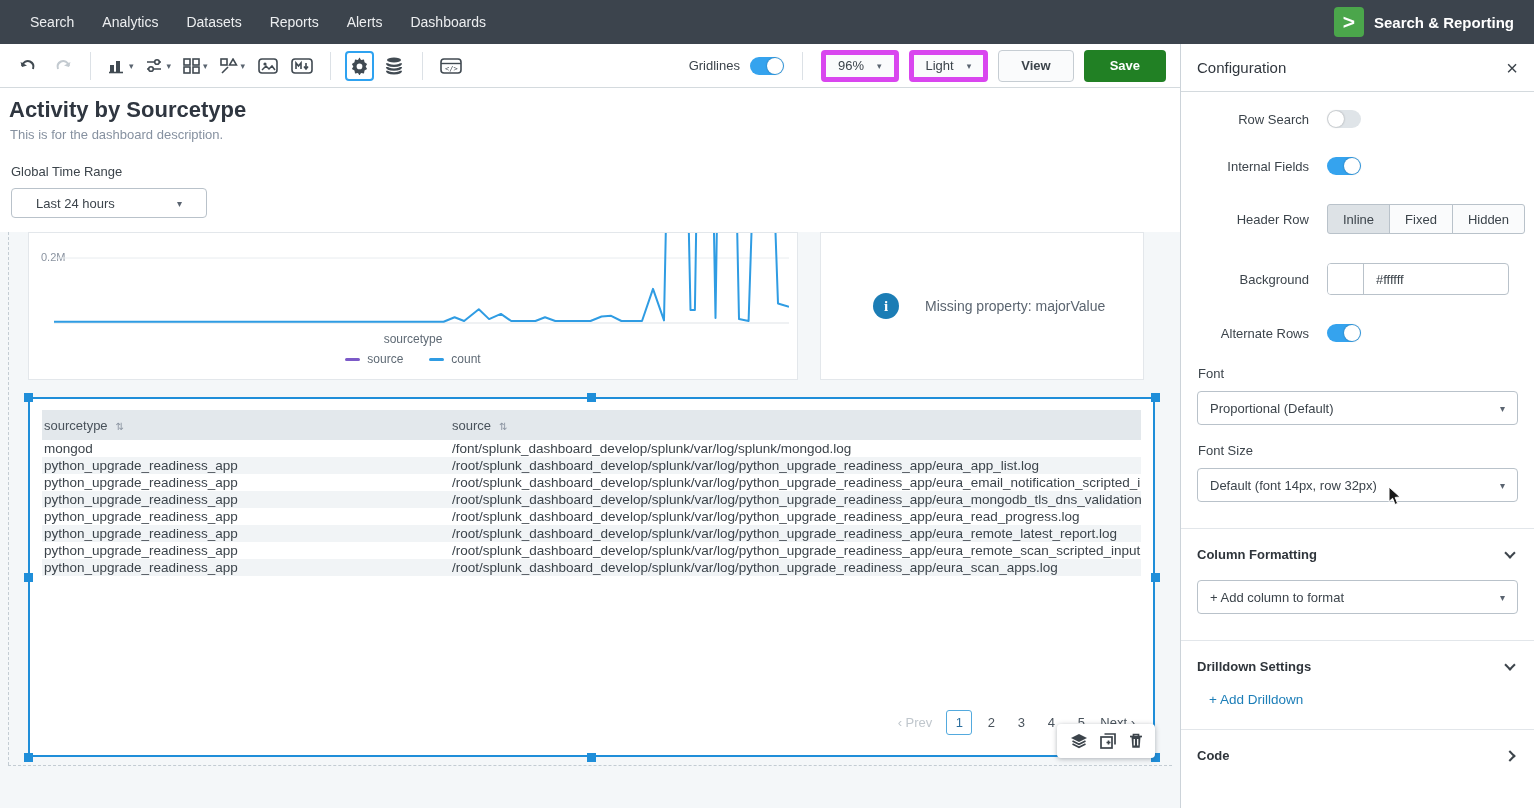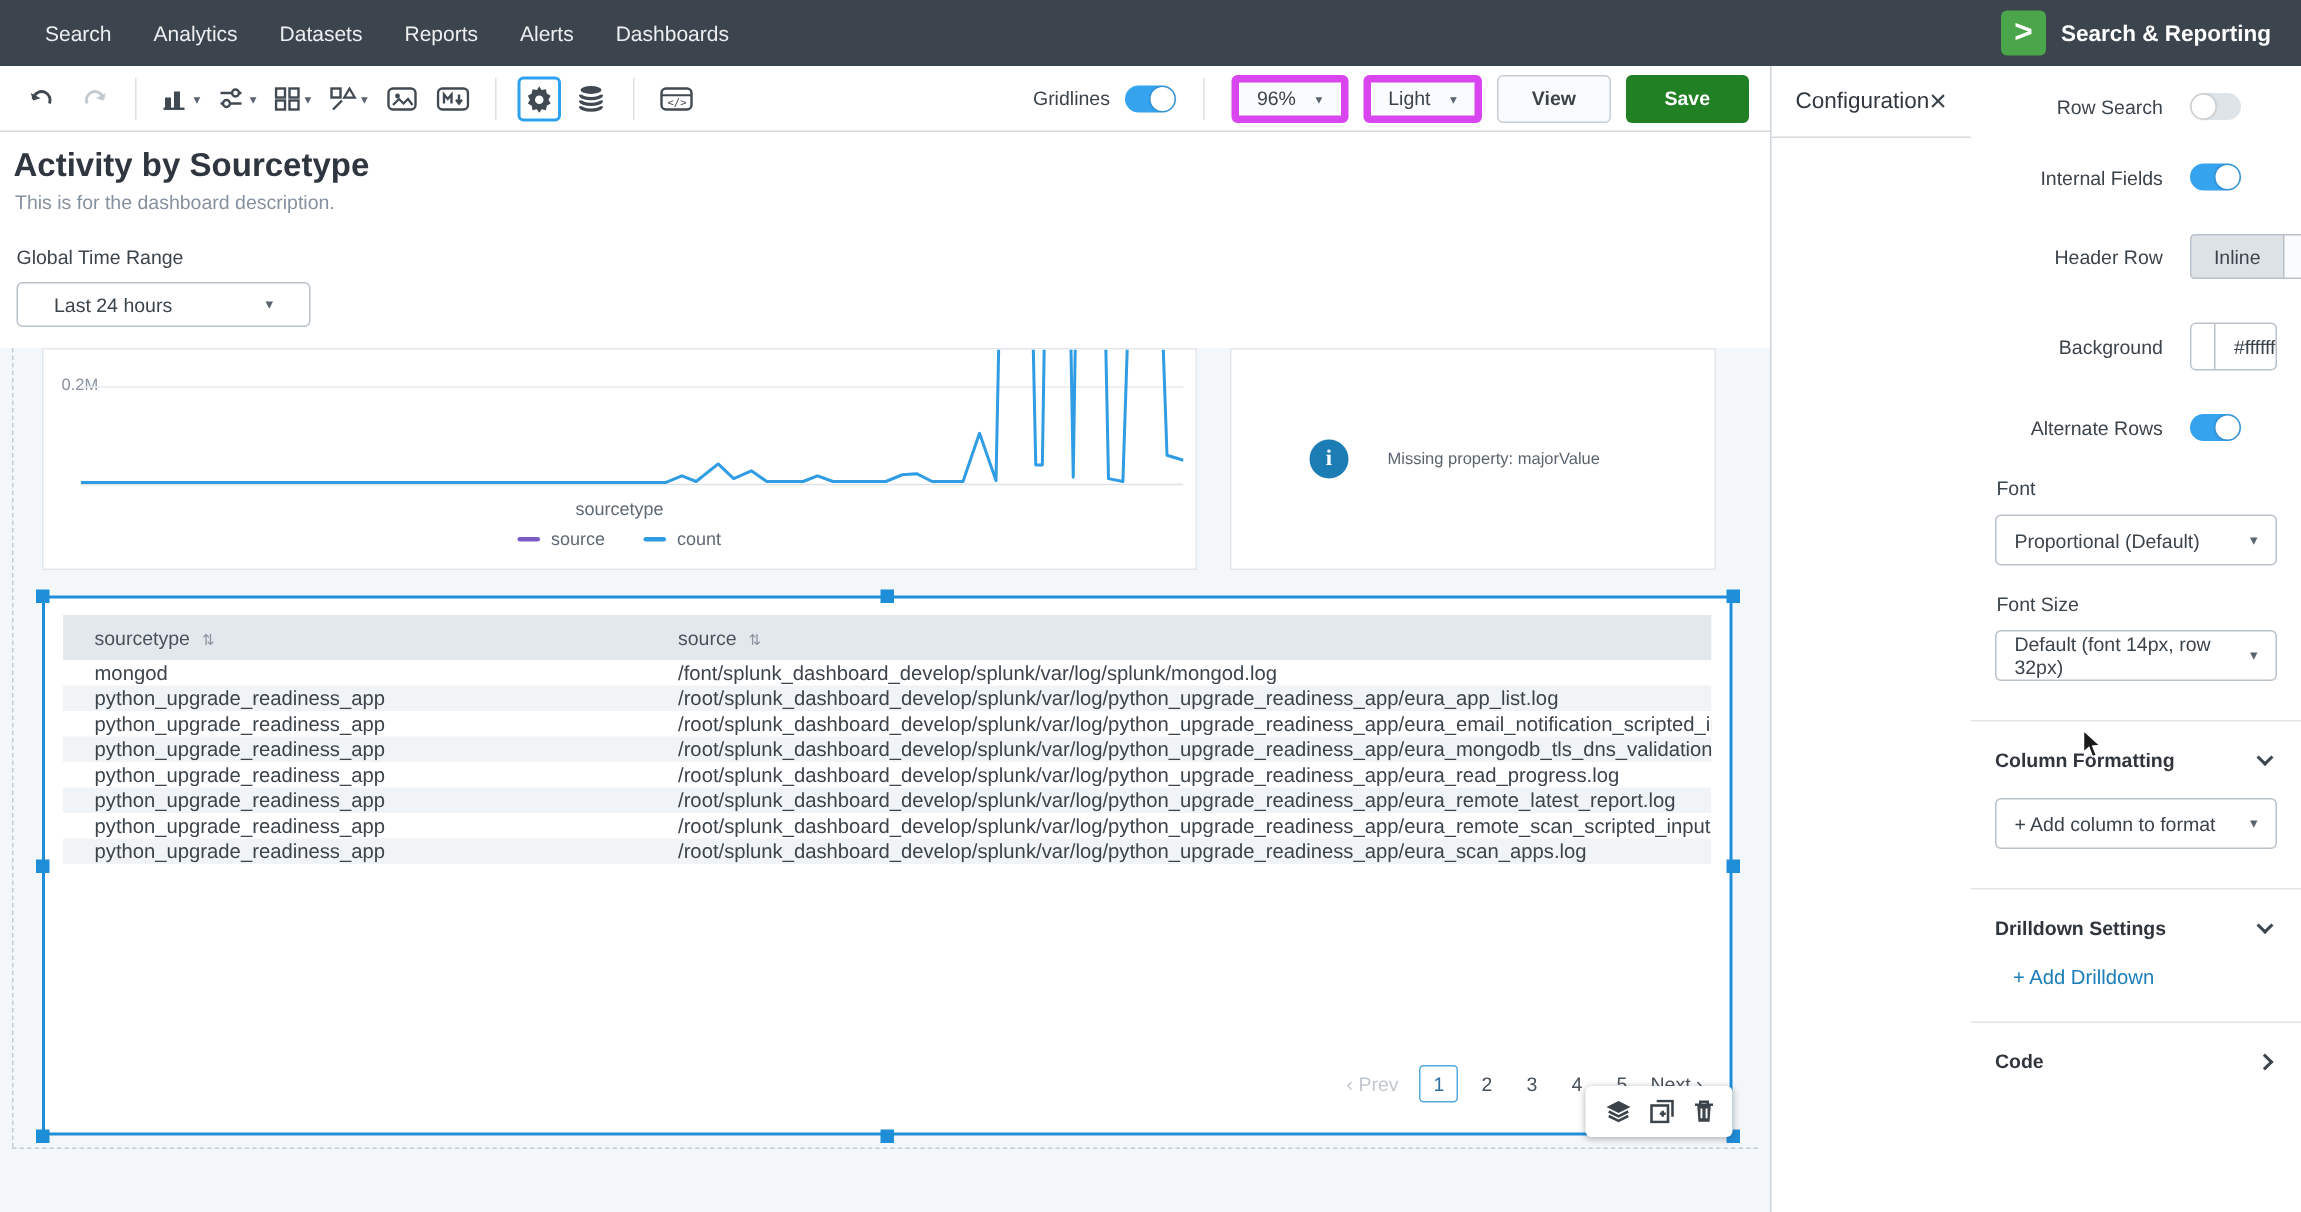--- a/index.html
+++ b/index.html
@@ -8,21 +8,21 @@
   
   .topnav { height:44px; background:#3c444d; display:flex; align-items:center; padding:0 16px; }
   .topnav .nav-item { color:#eceef0; font-size:14px; padding:0 14px; height:44px; display:flex; align-items:center; cursor:pointer; }
   .topnav .spacer { flex:1; }
   .logo-tile { width:30px; height:30px; background:#4ba64b; border-radius:4px; color:#fff; font-weight:bold; font-size:21px; display:flex; align-items:center; justify-content:center; margin-right:10px; }
   .app-name { color:#fff; font-weight:bold; font-size:15px; margin-right:4px; }
 
   
   .content { display:flex; height:764px; }
   .left-col { width:1180px; position:relative; background:#fff; }
-  .config-panel { width:354px; border-left:1px solid #ccd3d9; background:#fff; display:flex; flex-direction:row; }
+  .config-panel { width:354px; border-left:1px solid #ccd3d9; background:#fff; display:flex; flex-direction:column; }
 
   
   .toolbar { height:44px; border-bottom:1px solid #d4dade; display:flex; align-items:center; padding:0 14px; gap:6px; }
   .tb-btn { height:30px; min-width:28px; display:flex; align-items:center; justify-content:center; border-radius:4px; color:#414a52; cursor:pointer; padding:0 3px; }
   .tb-btn svg { display:block; }
   .tb-btn.disabled { color:#c3cad0; }
   .tb-btn.active { border:2px solid #2ea2f0; }
   .tb-caret { font-size:9px; color:#5a6470; margin-left:3px; }
   .tb-sep { width:1px; height:28px; background:#dce1e6; margin:0 8px; }
   .tb-right { margin-left:auto; display:flex; align-items:center; gap:10px; }
@@ -58,29 +58,29 @@
   .xlabel { position:absolute; left:0; top:99px; width:100%; text-align:center; font-size:12px; color:#5f6a75; }
   .legend { position:absolute; left:0; top:119px; width:100%; display:flex; justify-content:center; gap:26px; }
   .legend-item { display:flex; align-items:center; gap:7px; font-size:12px; color:#5f6a75; }
   .legend-swatch { width:15px; height:3px; border-radius:2px; }
 
   
   .sv-panel { left:820px; top:0; width:324px; height:148px; overflow:hidden; }
   .sv-title { margin:-7px 0 0 12px; font-size:15px; font-weight:bold; color:#31373e; white-space:nowrap; }
   .sv-body { position:absolute; left:0; top:0; width:100%; height:100%; display:flex; align-items:center; padding-left:52px; gap:26px; }
   .info-circle { width:26px; height:26px; border-radius:50%; background:#1c7db5; color:#fff; font-size:15px; font-weight:bold; font-family:"Liberation Serif",serif; display:flex; align-items:center; justify-content:center; flex:none; }
-  .sv-msg { font-size:11px; color:#5b6570; }
+  .sv-msg { font-size:14px; color:#5b6570; }
 
   
   .table-panel { left:28px; top:165px; width:1127px; height:360px; border:2px solid #1f8ed9; overflow:hidden; }
   .tbl { position:absolute; left:12px; top:11px; right:12px; height:270px; overflow:hidden; font-size:13.5px; color:#3c444b; }
   .thead { display:flex; height:30px; background:#e3e8ec; align-items:center; font-size:13px; color:#49525b; }
   .trow { display:flex; height:17px; align-items:center; }
   .trow.alt { background:#f1f4f6; }
-  .c1 { width:400px; padding-left:21px; white-space:nowrap; overflow:hidden; flex:none; }
+  .c1 { width:400px; padding-left:2px; white-space:nowrap; overflow:hidden; flex:none; }
   .c2 { flex:1; padding-left:10px; white-space:nowrap; overflow:hidden; }
   .sort-ic { font-size:10px; color:#8a93a0; margin-left:8px; }
   .pager { position:absolute; right:18px; top:311px; display:flex; align-items:center; gap:8px; font-size:13px; color:#49535c; }
   .pg-prev { color:#c0c7cd; margin-right:6px; }
   .pg-num { min-width:22px; text-align:center; padding:4px 3px; cursor:pointer; }
   .pg-num.current { border:1px solid #53aade; border-radius:3px; color:#2c6f9e; min-width:26px; padding:4px 0; background:#fff; }
   .pg-next { color:#49535c; }
 
   
   .handle { position:absolute; width:9px; height:9px; background:#1f8ed9; }

